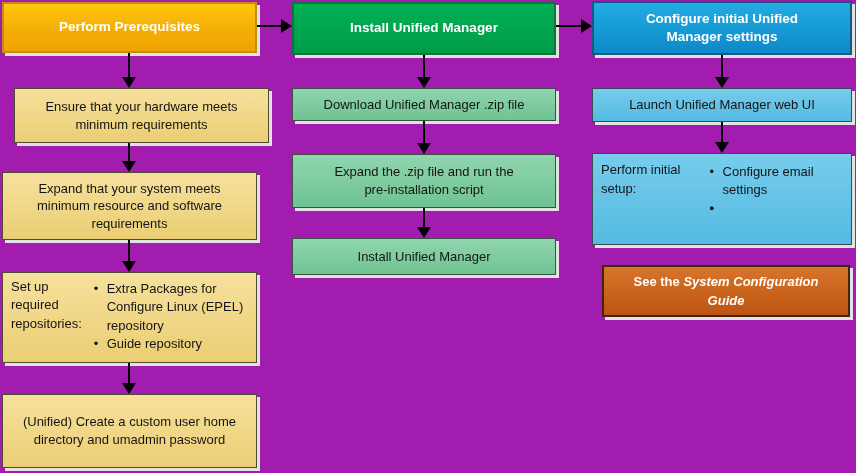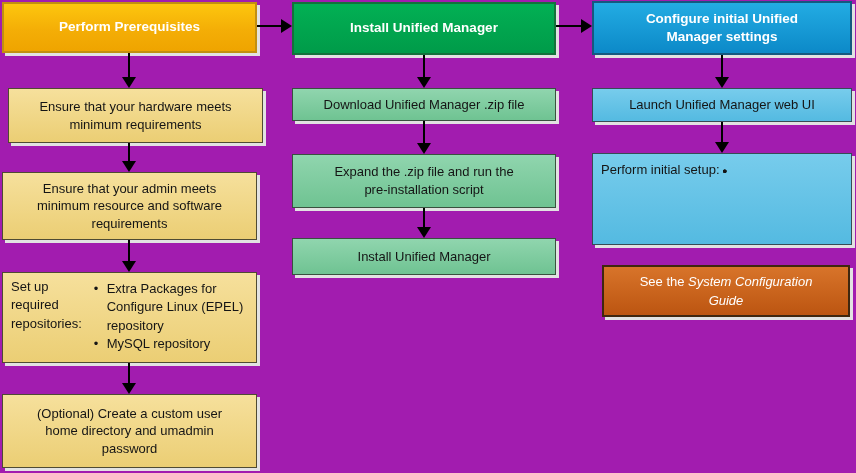--- a/index.html
+++ b/index.html
@@ -8,21 +8,21 @@
   .box{position:absolute;box-sizing:border-box;display:flex;align-items:center;justify-content:center;
        text-align:center;box-shadow:3px 3px 0 #e2e2e2;color:#151515;font-size:13px;line-height:1.35;}
   .hdr{font-weight:bold;color:#ffffff;font-size:13.5px;}
   .hdr-gold{background:linear-gradient(180deg,#fdc60e 0%,#f4ae06 55%,#efa400 100%);border:2px solid #c18f10;}
   .hdr-green{background:linear-gradient(180deg,#02b054 0%,#009b49 100%);border:2px solid #14713b;}
   .hdr-blue{background:linear-gradient(180deg,#23ace3 0%,#0c89c8 100%);border:2px solid #16587f;}
   .lt-yellow{background:linear-gradient(180deg,#f6e09c 0%,#ebce74 100%);border:1px solid #4f4b33;}
   .lt-green{background:linear-gradient(180deg,#90d5ae 0%,#6fc392 100%);border:1px solid #39513f;}
   .lt-blue{background:linear-gradient(180deg,#77ccec 0%,#54bae1 100%);border:1px solid #374c55;}
   .orange{background:linear-gradient(180deg,#d8742a 0%,#bc5511 100%);border:2px solid #3f270f;
-          color:#ffffff;font-weight:normal;line-height:1.5;}
+          color:#ffffff;font-weight:bold;line-height:1.5;}
   .orange .ital{font-style:italic;}
   .list-box{flex-direction:row;align-items:flex-start;justify-content:flex-start;text-align:left;}
   .list-box .intro{display:block;margin:0;}
   .list-box ul{list-style:none;margin:2px 0 0 0;padding:0;}
   .list-box li{position:relative;padding-left:16px;line-height:1.42;}
   .list-box .bullet{position:absolute;left:3px;top:0;}
   .arrow-v{position:absolute;width:14px;}
   .arrow-v::before{content:'';position:absolute;left:6px;top:0;height:calc(100% - 10px);width:2px;background:#000;}
   .arrow-v::after{content:'';position:absolute;left:0;bottom:0;width:0;height:0;
                   border-left:7px solid transparent;border-right:7px solid transparent;border-top:11px solid #000;}
@@ -33,45 +33,45 @@
 </style>
 </head>
 <body>
 
 <div class="canvas">
 
   <div class="box hdr hdr-gold" style="left:2px;top:2px;width:255px;height:51px;">Perform Prerequisites</div>
 
   <div class="arrow-v" style="left:122px;top:53px;height:35px;"></div>
 
-  <div class="box lt-yellow" style="left:8px;top:88px;width:255px;height:55px;padding:0 18px;">Ensure that your hardware meets minimum requirements</div>
+  <div class="box lt-yellow" style="left:14px;top:88px;width:255px;height:55px;padding:0 18px;">Ensure that your hardware meets minimum requirements</div>
 
   <div class="arrow-v" style="left:122px;top:143px;height:29px;"></div>
 
-  <div class="box lt-yellow" style="left:2px;top:172px;width:255px;height:68px;padding:0 18px;">Ensure that your admin meets minimum resource and software requirements</div>
+  <div class="box lt-yellow" style="left:2px;top:172px;width:255px;height:68px;padding:0 18px;">Expand that your system meets minimum resource and software requirements</div>
 
   <div class="arrow-v" style="left:122px;top:240px;height:32px;"></div>
 
   <div class="box lt-yellow list-box" style="left:2px;top:272px;width:255px;height:91px;padding:5px 6px 0 8px;line-height:1.42;justify-content:flex-end;">
     <span class="intro">Set up required repositories:</span>
     <ul>
       <li>
         <span class="bullet">•</span>
         <span>Extra Packages for Configure Linux (EPEL) repository</span>
       </li>
       <li>
         <span class="bullet">•</span>
-        <span>MySQL repository</span>
+        <span>Guide repository</span>
       </li>
     </ul>
   </div>
 
   <div class="arrow-v" style="left:122px;top:363px;height:31px;"></div>
 
-  <div class="box lt-yellow" style="left:2px;top:394px;width:255px;height:74px;padding:0 18px;">(Optional) Create a custom user home directory and umadmin password</div>
+  <div class="box lt-yellow" style="left:2px;top:394px;width:255px;height:74px;padding:0 18px;">(Unified) Create a custom user home directory and umadmin password</div>
 
   <div class="arrow-h" style="left:257px;top:19px;width:35px;"></div>
 
   <div class="box hdr hdr-green" style="left:292px;top:2px;width:264px;height:53px;">Install Unified Manager</div>
 
   <div class="arrow-v" style="left:417px;top:55px;height:33px;"></div>
 
   <div class="box lt-green" style="left:292px;top:88px;width:264px;height:33px;padding:0 6px;">Download Unified Manager .zip file</div>
 
   <div class="arrow-v" style="left:417px;top:121px;height:33px;"></div>
@@ -90,20 +90,21 @@
 
   <div class="box lt-blue" style="left:592px;top:88px;width:260px;height:34px;padding:0 10px;">Launch Unified Manager web UI</div>
 
   <div class="arrow-v" style="left:715px;top:122px;height:31px;"></div>
 
   <div class="box lt-blue list-box" style="left:592px;top:153px;width:260px;height:92px;padding:7px 6px 0 8px;line-height:1.45;">
     <span class="intro">Perform initial setup:</span>
     <ul>
       <li>
         <span class="bullet">•</span>
+        <span>Configure email settings</span>
       </li>
       <li>
         <span class="bullet">•</span>
       </li>
       <li>
         <span class="bullet">•</span>
       </li>
     </ul>
   </div>
 

